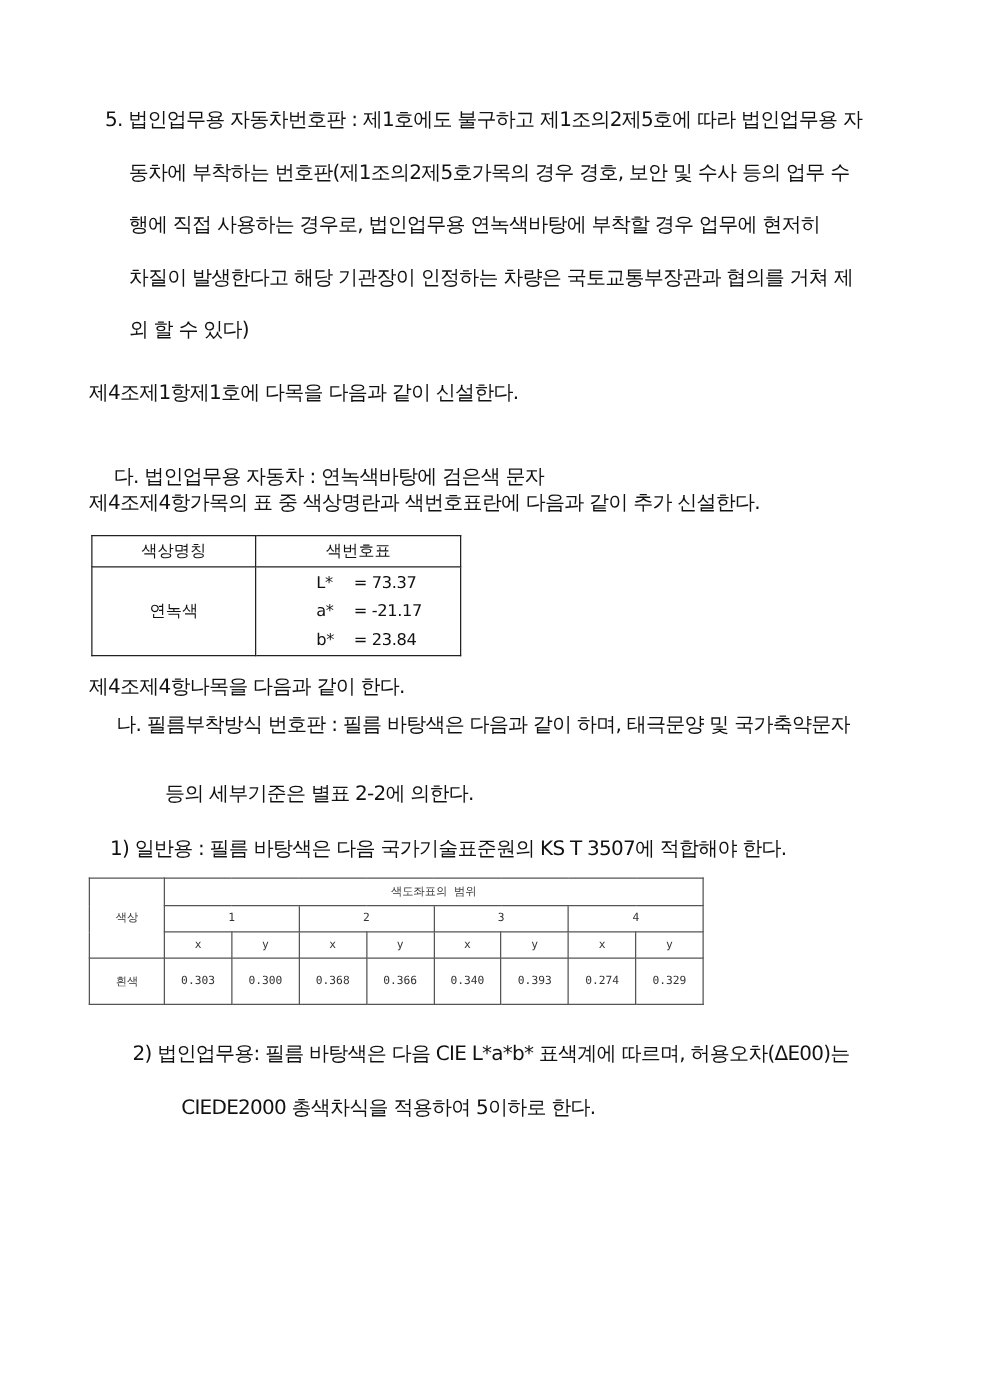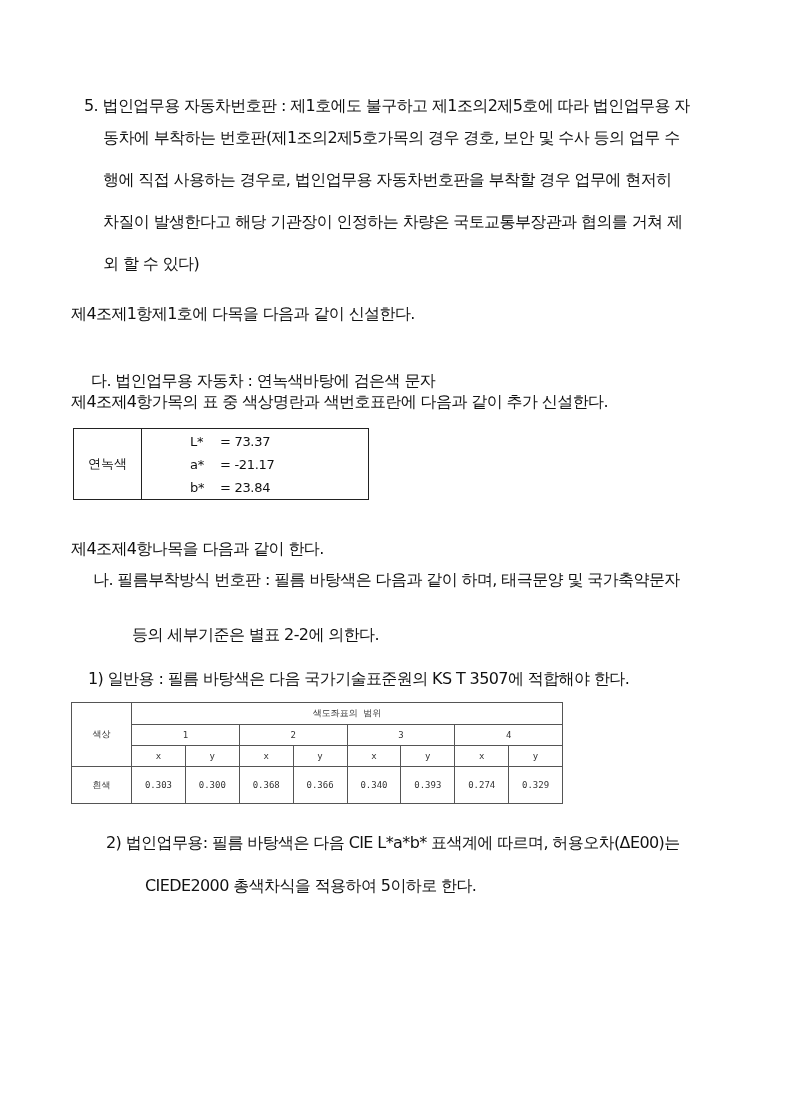--- a/index.html
+++ b/index.html
@@ -25,32 +25,36 @@
     #t2 td { border: 1px solid #555; text-align: center; padding: 0; }
     #t2 .r1 td { height: 21px; }
     #t2 .r2 td { height: 20px; }
     #t2 .r3 td { height: 20px; }
     #t2 .r4 td { height: 36px; }
     #t2 .korean { font-family: Liberation Mono, monospace; font-size: 9px; }
   </style>
 </head>
 <body>
 
-<div class="line" style="left:84px; top:96px;">5. 법인업무용 자동차번호판 : 제1호에도 불구하고 제1조의2제5호에 따라 법인업무용 자</div>
+<div class="line" style="left:84px; top:86px;">5. 법인업무용 자동차번호판 : 제1호에도 불구하고 제1조의2제5호에 따라 법인업무용 자</div>
 <div class="line" style="left:103px; top:128px;">동차에 부착하는 번호판(제1조의2제5호가목의 경우 경호, 보안 및 수사 등의 업무 수</div>
-<div class="line" style="left:103px; top:170px;">행에 직접 사용하는 경우로, 법인업무용 자동차번호판을 부착할 경우 업무에 현저히</div>
+<div class="line" style="left:103px; top:170px;">행에 직접 사용하는 경우로, 법인업무용 연녹색바탕에 부착할 경우 업무에 현저히</div>
 <div class="line" style="left:103px; top:212px;">차질이 발생한다고 해당 기관장이 인정하는 차량은 국토교통부장관과 협의를 거쳐 제</div>
 <div class="line" style="left:103px; top:254px;">외 할 수 있다)</div>
 
 <div class="line" style="left:71px; top:304px;">제4조제1항제1호에 다목을 다음과 같이 신설한다.</div>
 <div class="line" style="left:91px; top:347px;margin-top:24px;">다. 법인업무용 자동차 : 연녹색바탕에 검은색 문자</div>
 <div class="line" style="left:71px; top:392px;">제4조제4항가목의 표 중 색상명란과 색번호표란에 다음과 같이 추가 신설한다.</div>
 
 <table id="t1">
   <tbody>
+      <tr class="hdr">
+    <td style="width:130px;">색상명칭</td>
+    <td>색번호표</td>
+  </tr>
   <tr class="body">
     <td>연녹색</td>
     <td>
       <div class="lab"><span>L*</span><span style="width:auto">= 73.37</span></div>
       <div class="lab"><span>a*</span><span style="width:auto">= -21.17</span></div>
       <div class="lab"><span>b*</span><span style="width:auto">= 23.84</span></div>
     </td>
   </tr>
 </tbody>
   </table>

